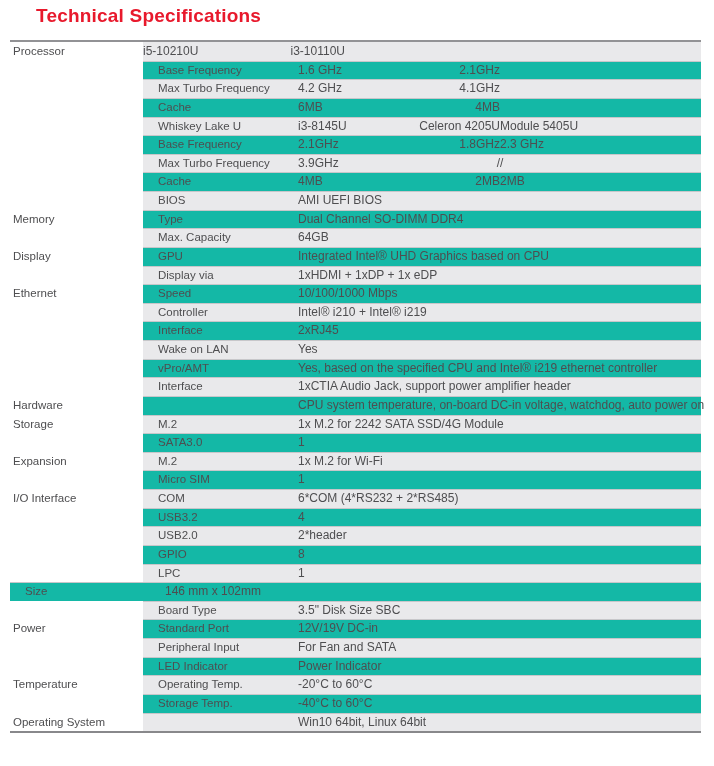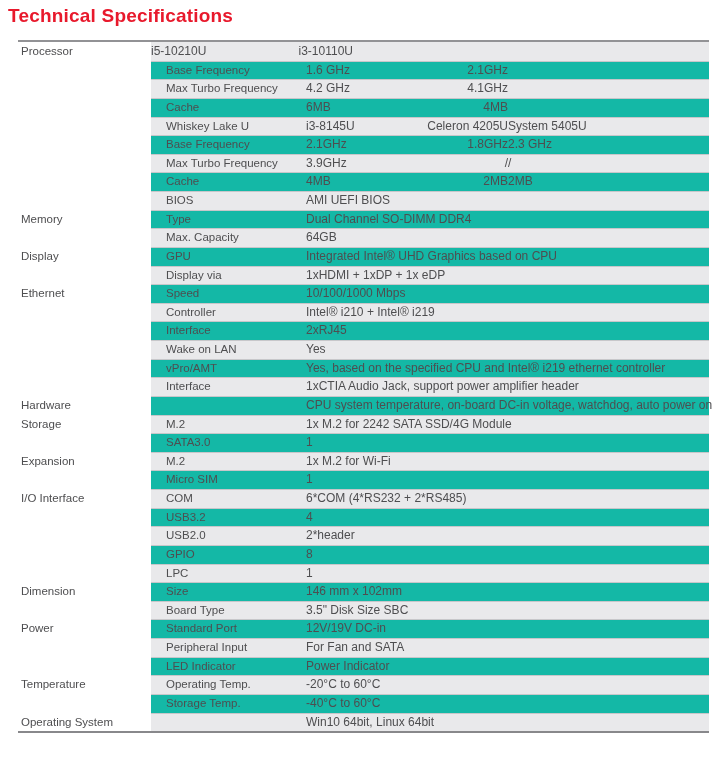--- a/index.html
+++ b/index.html
@@ -21,21 +21,21 @@
     margin: 0;
     font-size: 19px;
     font-weight: 700;
     letter-spacing: 0.2px;
     color: #e8192c;
     white-space: nowrap;
   }
   .spec-table {
     position: absolute;
     top: 40px;
-    left: 18px;
+    left: 10px;
     width: 691px;
     border-top: 2px solid #929295;
     border-bottom: 2px solid #88888b;
   }
   .row {
     display: flex;
     height: 18.63px;
   }
   .cat {
     flex: none;
@@ -81,21 +81,21 @@
     color: #4e4e50;
     line-height: 18.63px;
     white-space: nowrap;
   }
   .val:nth-child(1) { min-width: 100px; }
   .val:nth-child(2) { min-width: 102px; text-align: right; }
 </style>
 </head>
 <body>
 
-<h1 class="title" style="color: rgb(232, 25, 44);">Technical Specifications</h1>
+<h1 class="title" style="color: rgb(232, 25, 44); margin-left: 28px;">Technical Specifications</h1>
 
 <div class="spec-table" id="spec-table">
     <div class="row">
     <div class="cat">Processor</div>
     <div class="content">
       <div class="vals">
           <span class="val">i5-10210U</span>
           <span class="val">i3-10110U</span>
         </div>
     </div>
@@ -130,21 +130,21 @@
         </div>
     </div>
   </div>
     <div class="row">
     <div class="cat"></div>
     <div class="content">
       <div class="label">Whiskey Lake U</div>
       <div class="vals">
           <span class="val">i3-8145U</span>
           <span class="val">Celeron 4205U</span>
-          <span class="val">System 5405U</span>
+          <span class="val">Module 5405U</span>
         </div>
     </div>
   </div>
     <div class="row">
     <div class="cat"></div>
     <div class="content">
       <div class="label">Base Frequency</div>
       <div class="vals">
           <span class="val">2.1GHz</span>
           <span class="val">1.8GHz</span>
@@ -357,21 +357,20 @@
     <div class="row">
     <div class="cat"></div>
     <div class="content">
       <div class="label">LPC</div>
       <div class="vals">
           <span class="val">1</span>
         </div>
     </div>
   </div>
     <div class="row">
-    <div class="cat">Dimension</div>
     <div class="content">
       <div class="label">Size</div>
       <div class="vals">
           <span class="val">146 mm x 102mm</span>
         </div>
     </div>
   </div>
     <div class="row">
     <div class="cat"></div>
     <div class="content">

